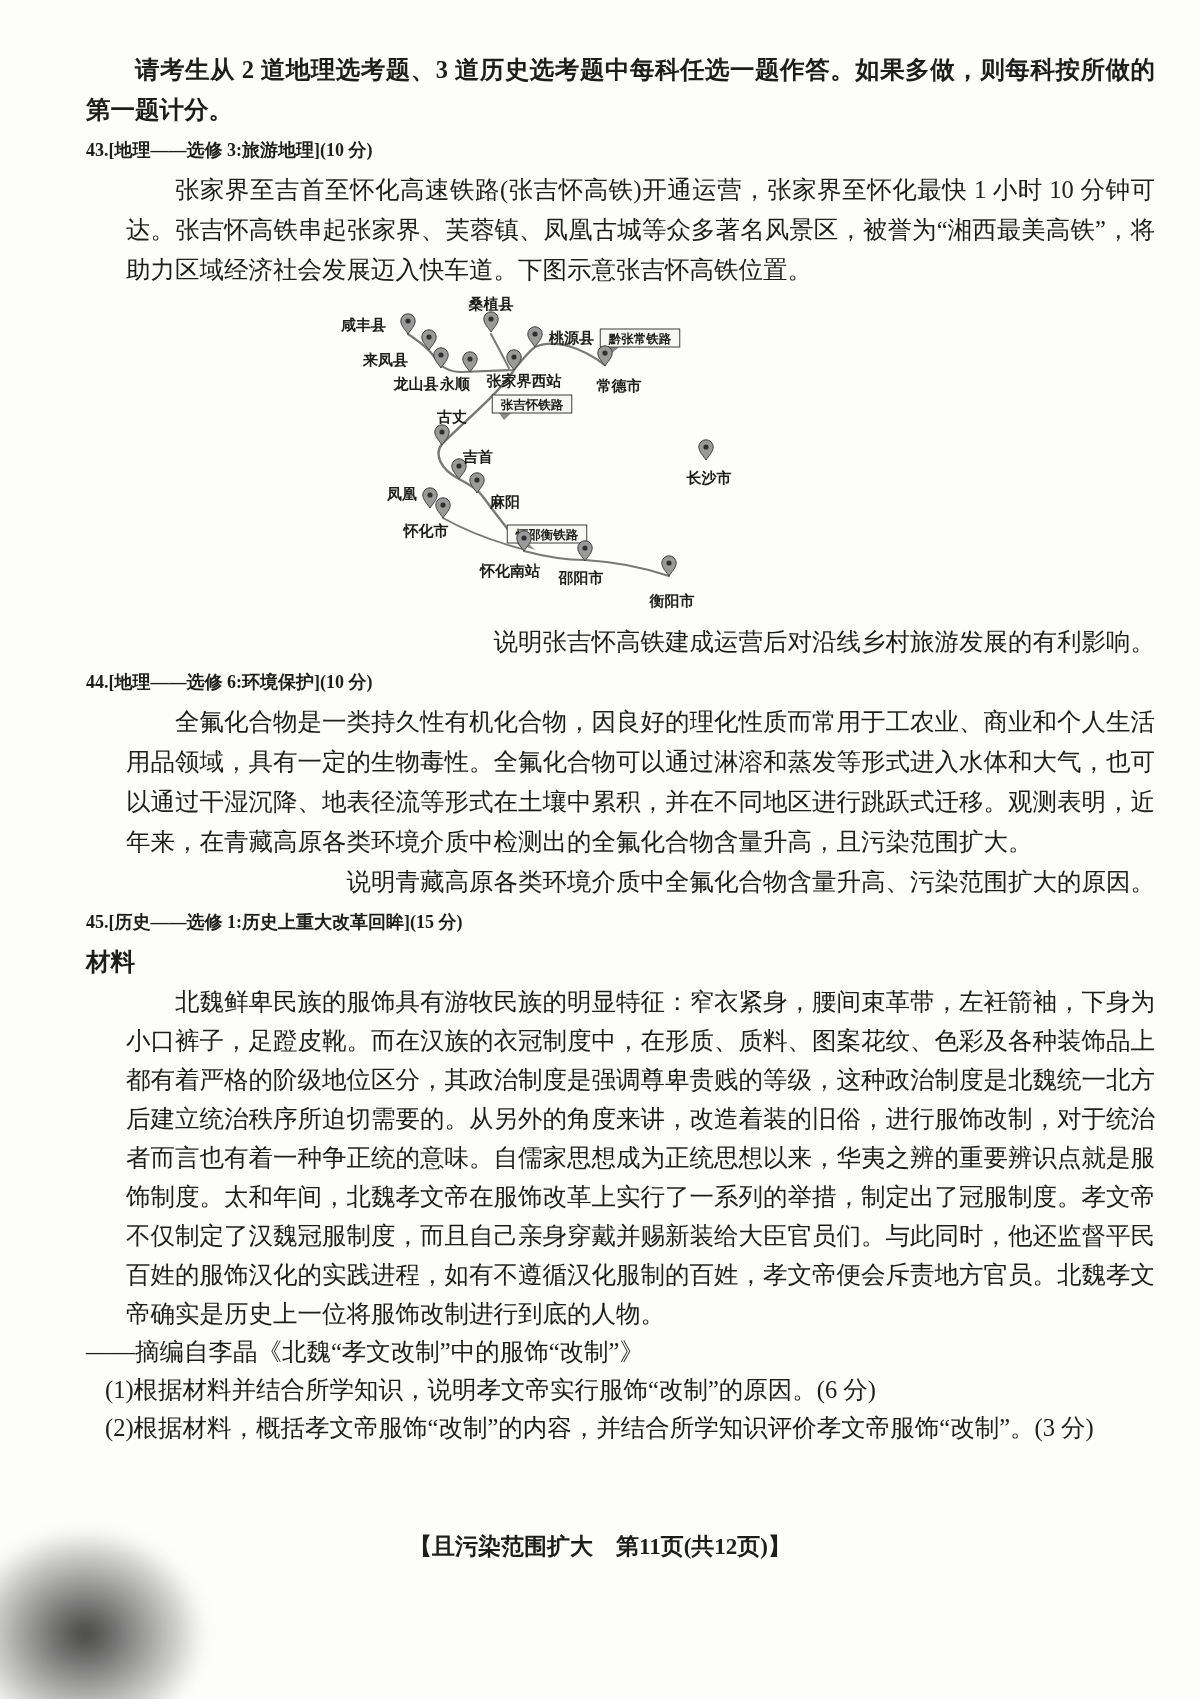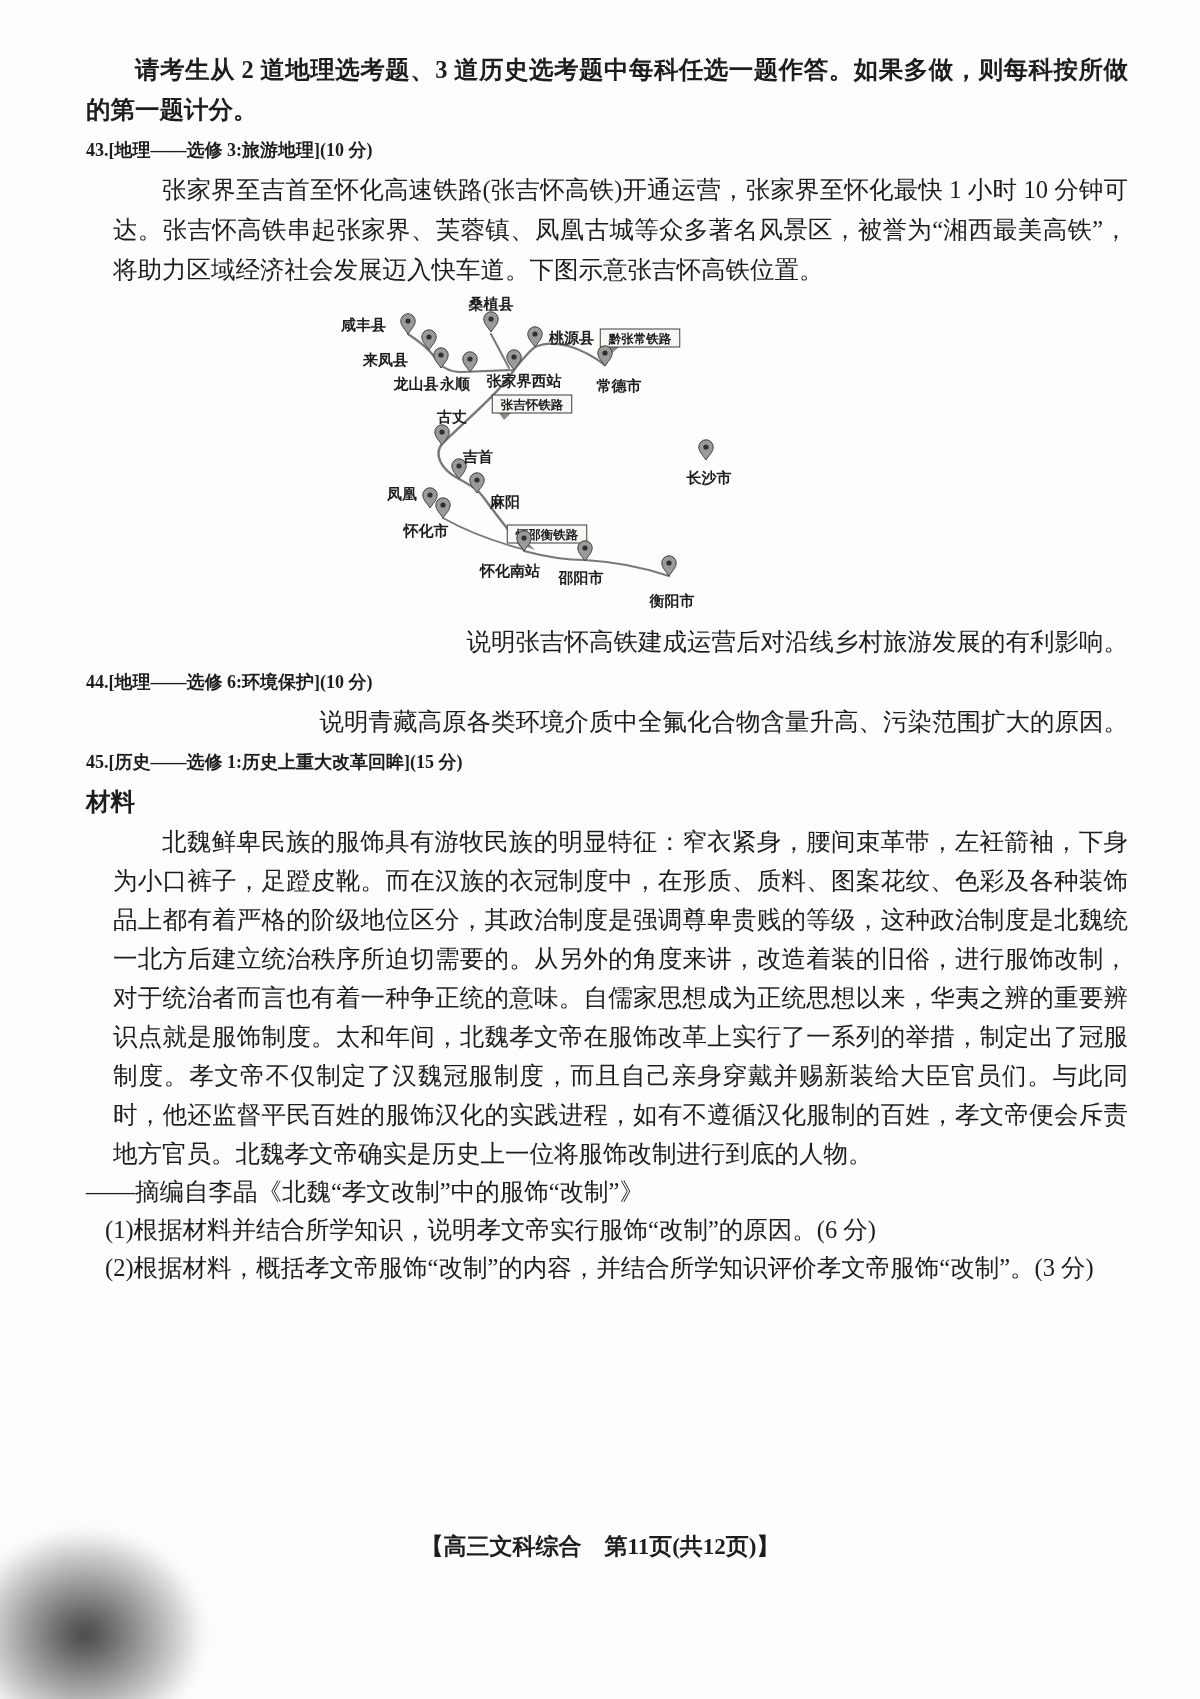--- a/index.html
+++ b/index.html
@@ -3,27 +3,27 @@
 <meta charset="utf-8">
 <style>
   * { margin:0; padding:0; box-sizing:border-box; }
   html,body { background:#ffffff; }
   .page {
     width:1200px; height:1699px;
     background:#fdfdfb;
     color:#1d1d1d;
     font-family:"Liberation Serif","DejaVu Serif",serif;
     position:relative;
-    padding:50px 72px 0 86px;
+    padding:50px 45px 0 86px;
     overflow:hidden;
   }
   p,h3 { font-size:24.5px; line-height:40px; font-weight:400; color:#1d1d1d; }
   .intro { text-indent:2em; text-align:justify; font-weight:700; }
   .qhead { font-weight:700; font-size:18px; }
-  .qpara { margin-left:27px; text-indent:2em; text-align:justify; }
+  .qpara { margin-left:40px; text-indent:2em; text-align:justify; }
   .qprompt { margin-left:27px; text-indent:2em;text-align:right; }
   .material-label { font-weight:700; }
   .q45-para { line-height:39px; }
   .source { text-align:left; padding-right:106px; line-height:38px; }
   .subq { margin-left:19px; line-height:38px; }
   .map-wrap { margin:2px 0 4px 242px; width:424px; }
   .map-wrap svg { display:block; }
   .footer {
     position:absolute; left:0; right:0; top:1527px;
     text-align:center; font-weight:700; font-size:23px;
@@ -146,28 +146,29 @@
             <circle cx="0" cy="-13" r="2.6" fill="#2f2f2f"></circle>
           </g>
           <text x="381" y="191" text-anchor="middle" font-size="15" font-weight="600" fill="#1d1d1d">长沙市</text>
         </svg>
     </div>
     <p class="qprompt">说明张吉怀高铁建成运营后对沿线乡村旅游发展的有利影响。</p>
   </section>
 
   <section>
     <h3 class="qhead">44.[地理——选修 6:环境保护](10 分)</h3>
+    <p class="qpara">全氟化合物是一类持久性有机化合物，因良好的理化性质而常用于工农业、商业和个人生活用品领域，具有一定的生物毒性。全氟化合物可以通过淋溶和蒸发等形式进入水体和大气，也可以通过干湿沉降、地表径流等形式在土壤中累积，并在不同地区进行跳跃式迁移。观测表明，近年来，在青藏高原各类环境介质中检测出的全氟化合物含量升高，且污染范围扩大。</p>
     <p class="qprompt">说明青藏高原各类环境介质中全氟化合物含量升高、污染范围扩大的原因。</p>
   </section>
 
   <section>
     <h3 class="qhead">45.[历史——选修 1:历史上重大改革回眸](15 分)</h3>
     <p class="material-label">材料</p>
     <p class="qpara q45-para">北魏鲜卑民族的服饰具有游牧民族的明显特征：窄衣紧身，腰间束革带，左衽箭袖，下身为小口裤子，足蹬皮靴。而在汉族的衣冠制度中，在形质、质料、图案花纹、色彩及各种装饰品上都有着严格的阶级地位区分，其政治制度是强调尊卑贵贱的等级，这种政治制度是北魏统一北方后建立统治秩序所迫切需要的。从另外的角度来讲，改造着装的旧俗，进行服饰改制，对于统治者而言也有着一种争正统的意味。自儒家思想成为正统思想以来，华夷之辨的重要辨识点就是服饰制度。太和年间，北魏孝文帝在服饰改革上实行了一系列的举措，制定出了冠服制度。孝文帝不仅制定了汉魏冠服制度，而且自己亲身穿戴并赐新装给大臣官员们。与此同时，他还监督平民百姓的服饰汉化的实践进程，如有不遵循汉化服制的百姓，孝文帝便会斥责地方官员。北魏孝文帝确实是历史上一位将服饰改制进行到底的人物。</p>
     <p class="source">——摘编自李晶《北魏“孝文改制”中的服饰“改制”》</p>
     <p class="subq">(1)根据材料并结合所学知识，说明孝文帝实行服饰“改制”的原因。(6 分)</p>
     <p class="subq">(2)根据材料，概括孝文帝服饰“改制”的内容，并结合所学知识评价孝文帝服饰“改制”。(3 分)</p>
   </section>
 
-  <p class="footer">【高三文科综合　第11页(共12页)】</p>
+  <p class="footer">【且污染范围扩大　第11页(共12页)】</p>
 
   <div class="smudge"></div>
 </div>
 
 </body></html>

